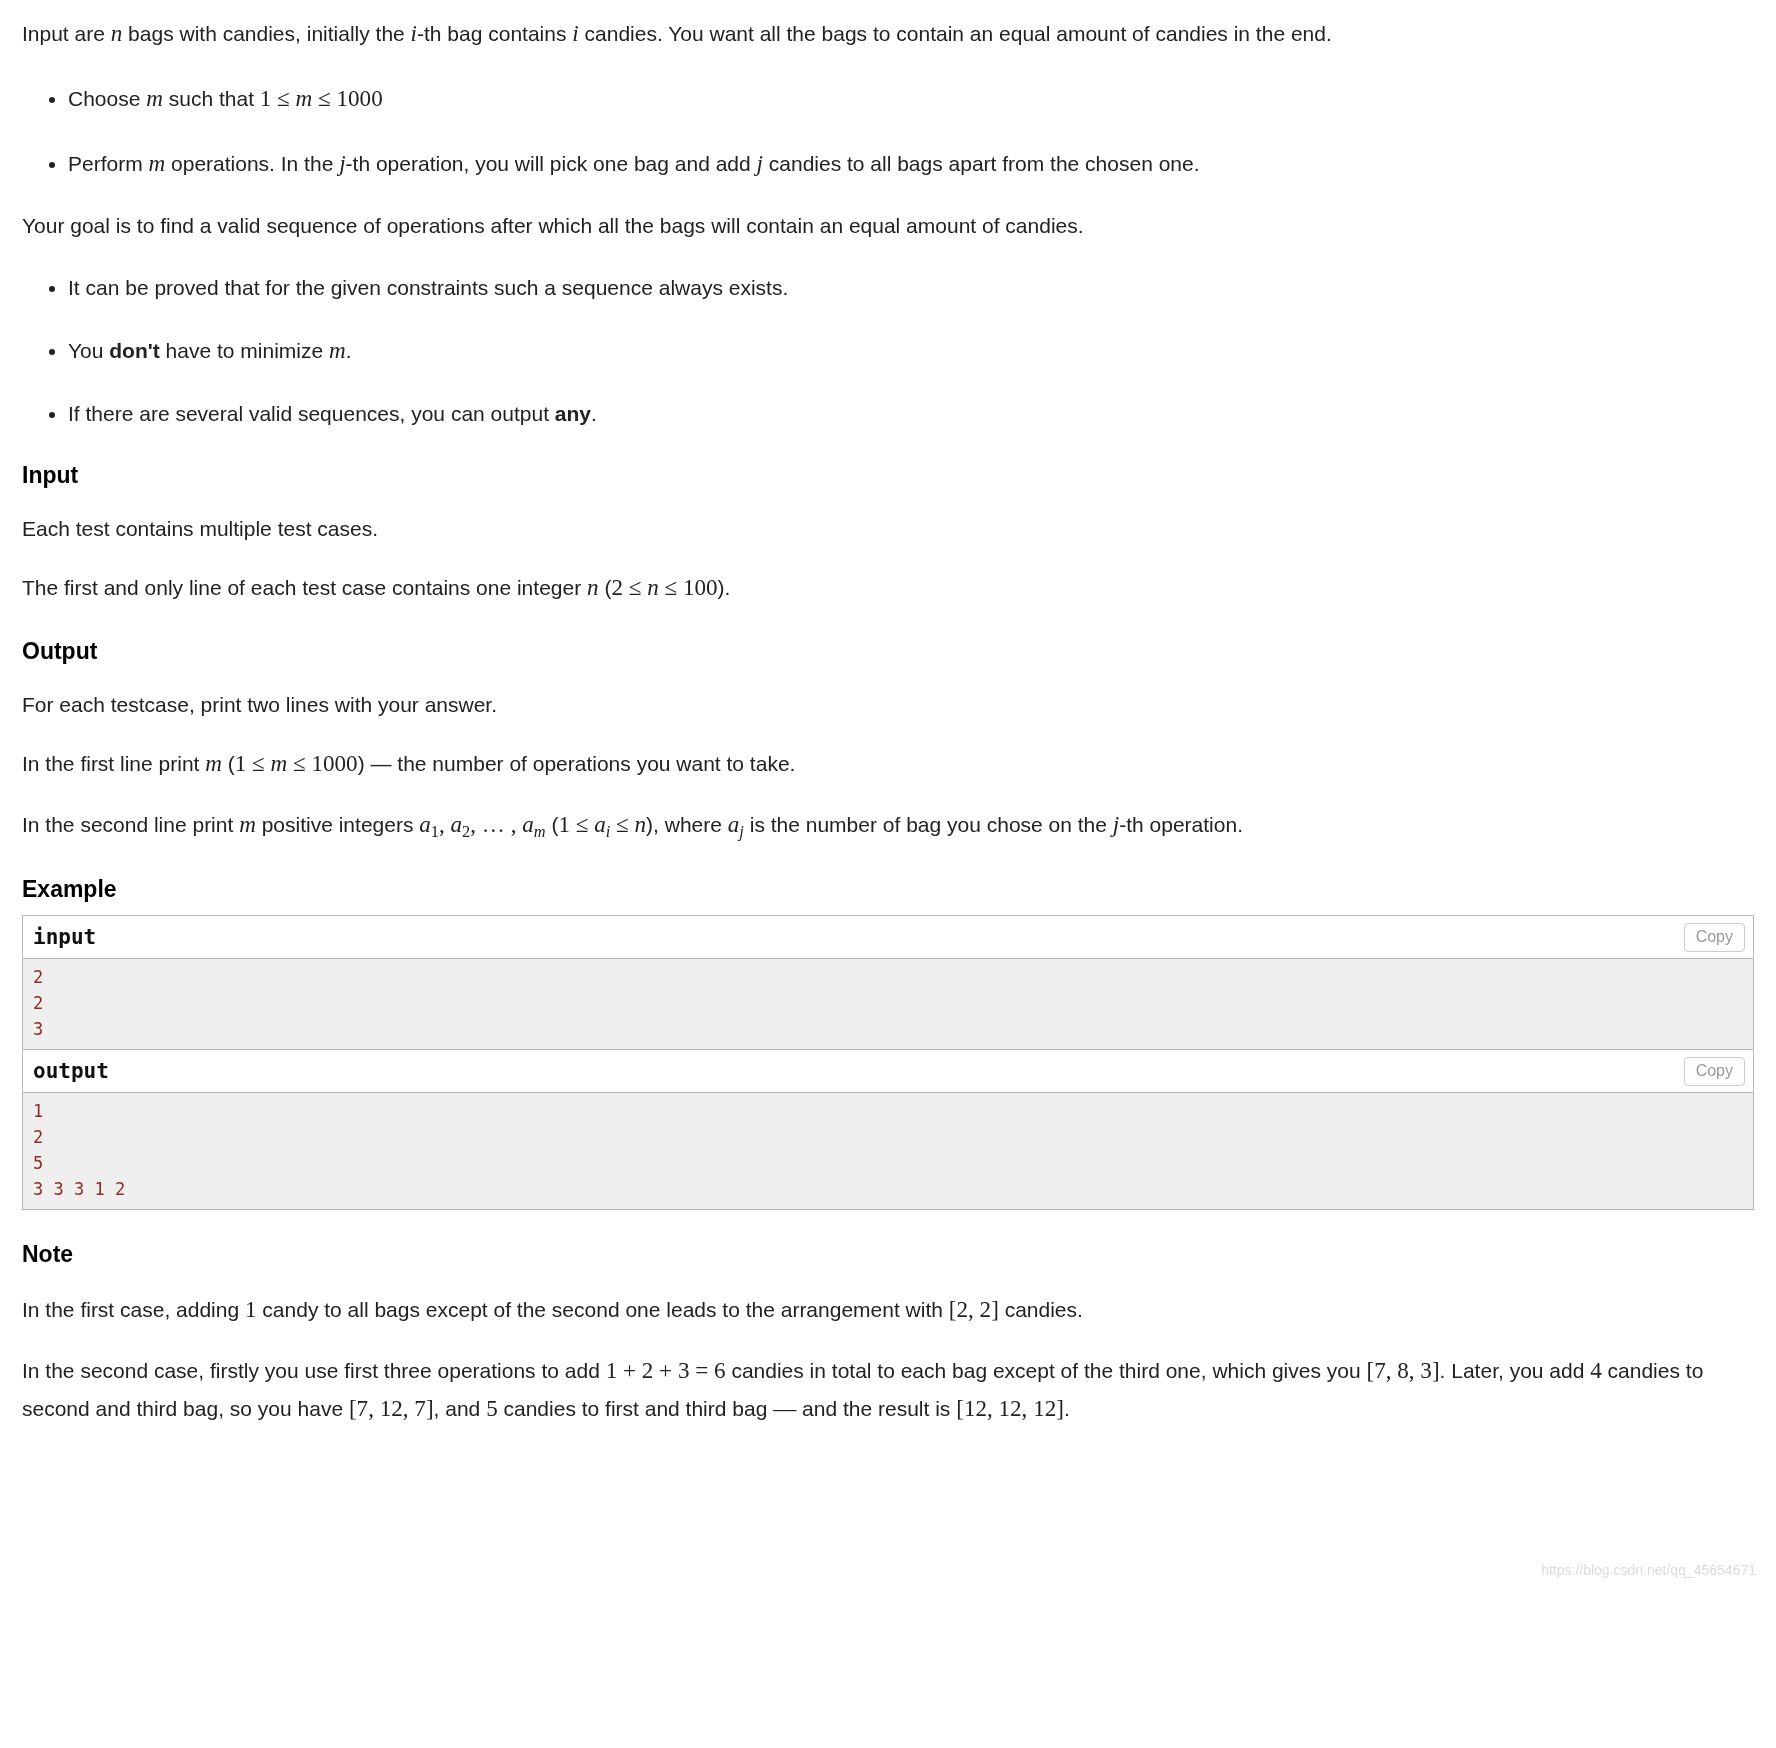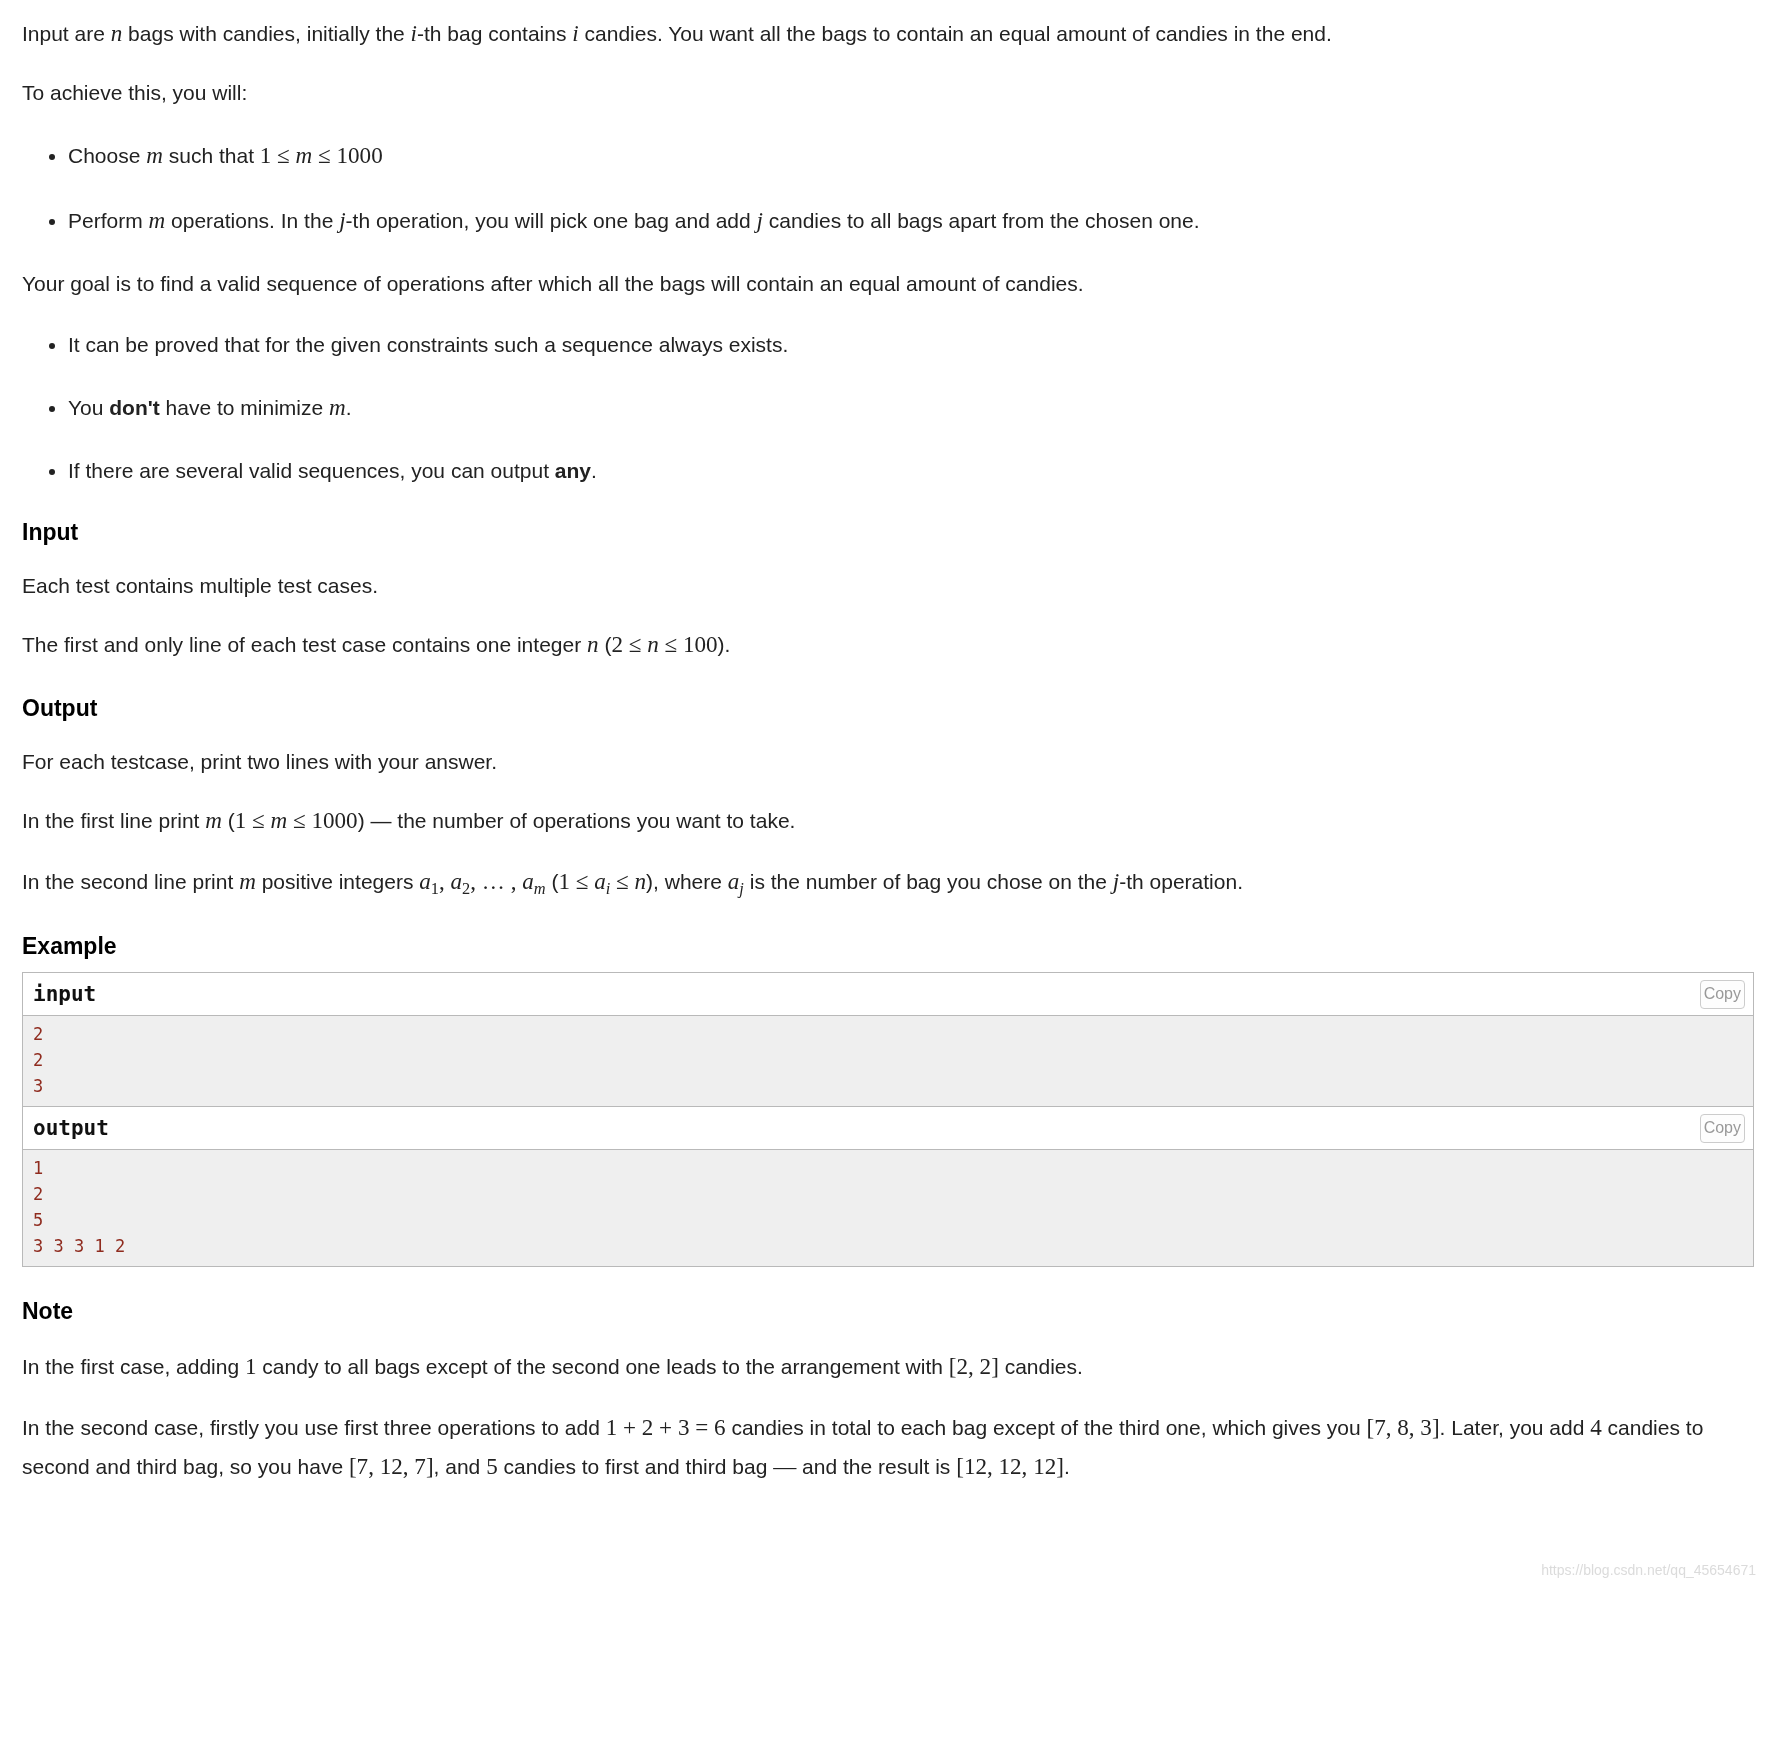--- a/index.html
+++ b/index.html
@@ -67,21 +67,21 @@
   .copy-btn {
     position: absolute;
     right: 8px;
     top: 7px;
     font-family: "Liberation Sans", sans-serif;
     font-size: 16px;
     color: var(--copy-text, #999999);
     background: #fdfdfd;
     border: 1px solid #cccccc;
     border-radius: 4px;
-    padding: 3px 3px;
+    padding: 3px 11px;
     cursor: pointer;
     line-height: 1.3;
     margin-left: 12px;
   }
   .sample-body {
     background: var(--sample-bg, #efefef);
     padding: 5px 10px 7px 10px;
   }
   .sample-line {
     font-family: "DejaVu Sans Mono", "Liberation Mono", monospace;
@@ -98,21 +98,20 @@
     color: rgba(195, 195, 195, 0.6);
     font-family: "Liberation Sans", sans-serif;
   }
 </style>
 </head>
 <body>
 
 <main class="problem">
 
   <p class="para first-para"><span class="seg-t">Input are </span><span class="seg-m">n</span><span class="seg-t"> bags with candies, initially the </span><span class="seg-m">i</span><span class="seg-t">-th bag contains </span><span class="seg-m">i</span><span class="seg-t"> candies. You want all the bags to contain an equal amount of candies in the end.</span></p>
-  <p class="para"><span class="seg-t">To achieve this, you will:</span></p>
 
   <ul class="blist">
     <li><span class="seg-t">Choose </span><span class="seg-m">m</span><span class="seg-t"> such that </span><span class="seg-n">1 ≤ </span><span class="seg-m">m</span><span class="seg-n"> ≤ 1000</span></li>
     <li><span class="seg-t">Perform </span><span class="seg-m">m</span><span class="seg-t"> operations. In the </span><span class="seg-m">j</span><span class="seg-t">-th operation, you will pick one bag and add </span><span class="seg-m">j</span><span class="seg-t"> candies to all bags apart from the chosen one.</span></li>
   </ul>
 
   <p class="para"><span class="seg-t">Your goal is to find a valid sequence of operations after which all the bags will contain an equal amount of candies.</span></p>
 
   <ul class="blist">
     <li><span class="seg-t">It can be proved that for the given constraints such a sequence always exists.</span></li>

